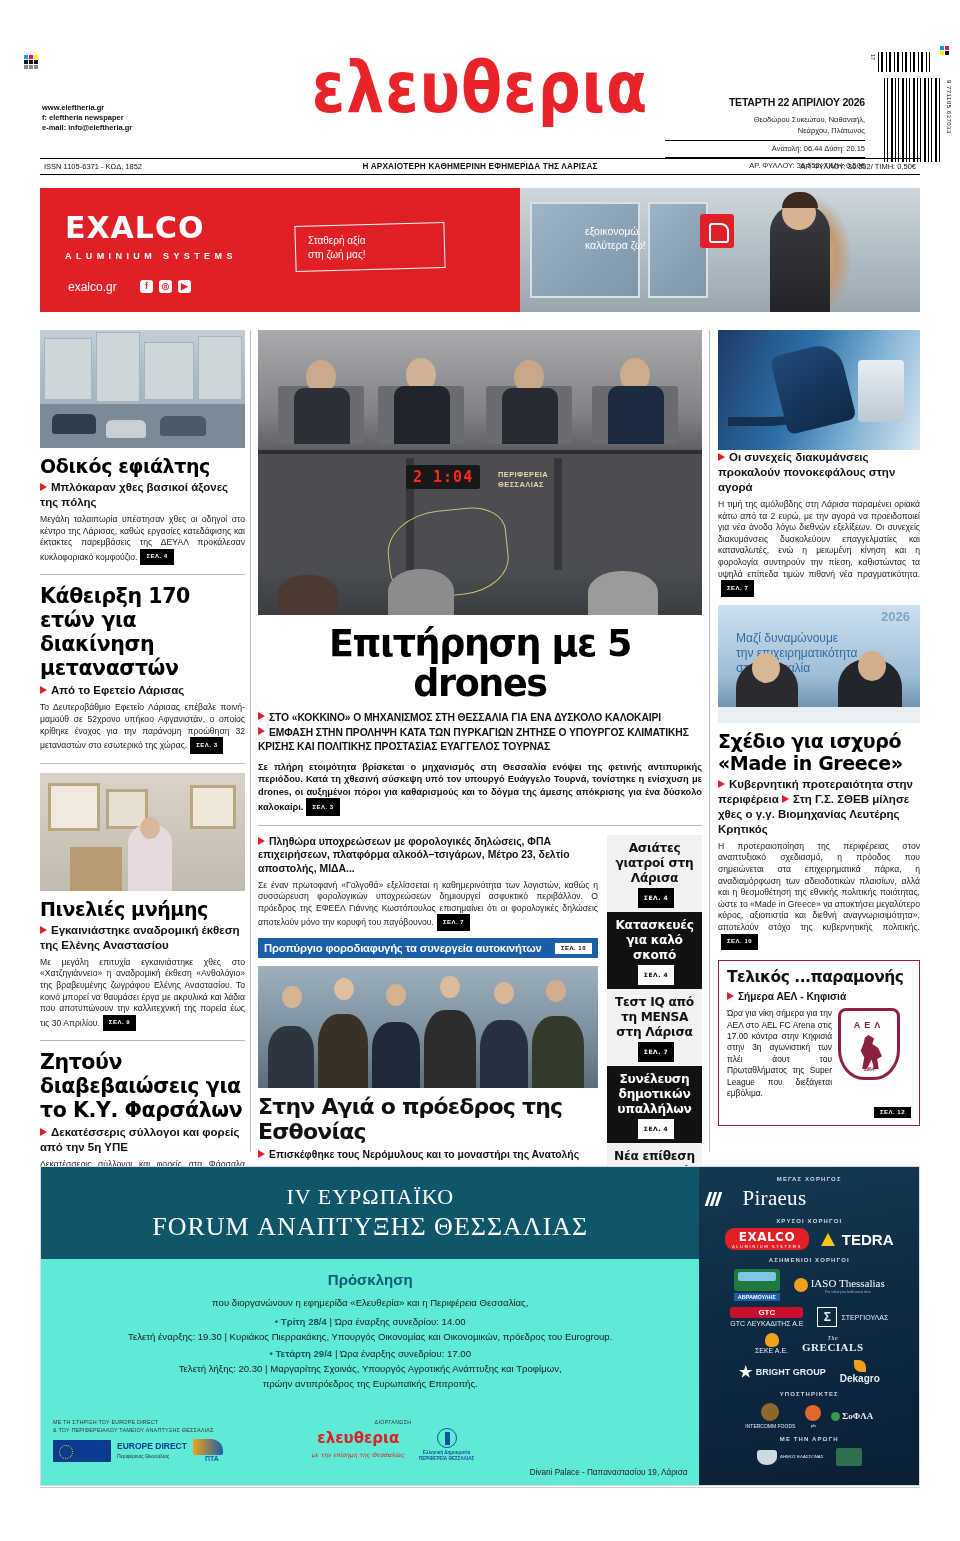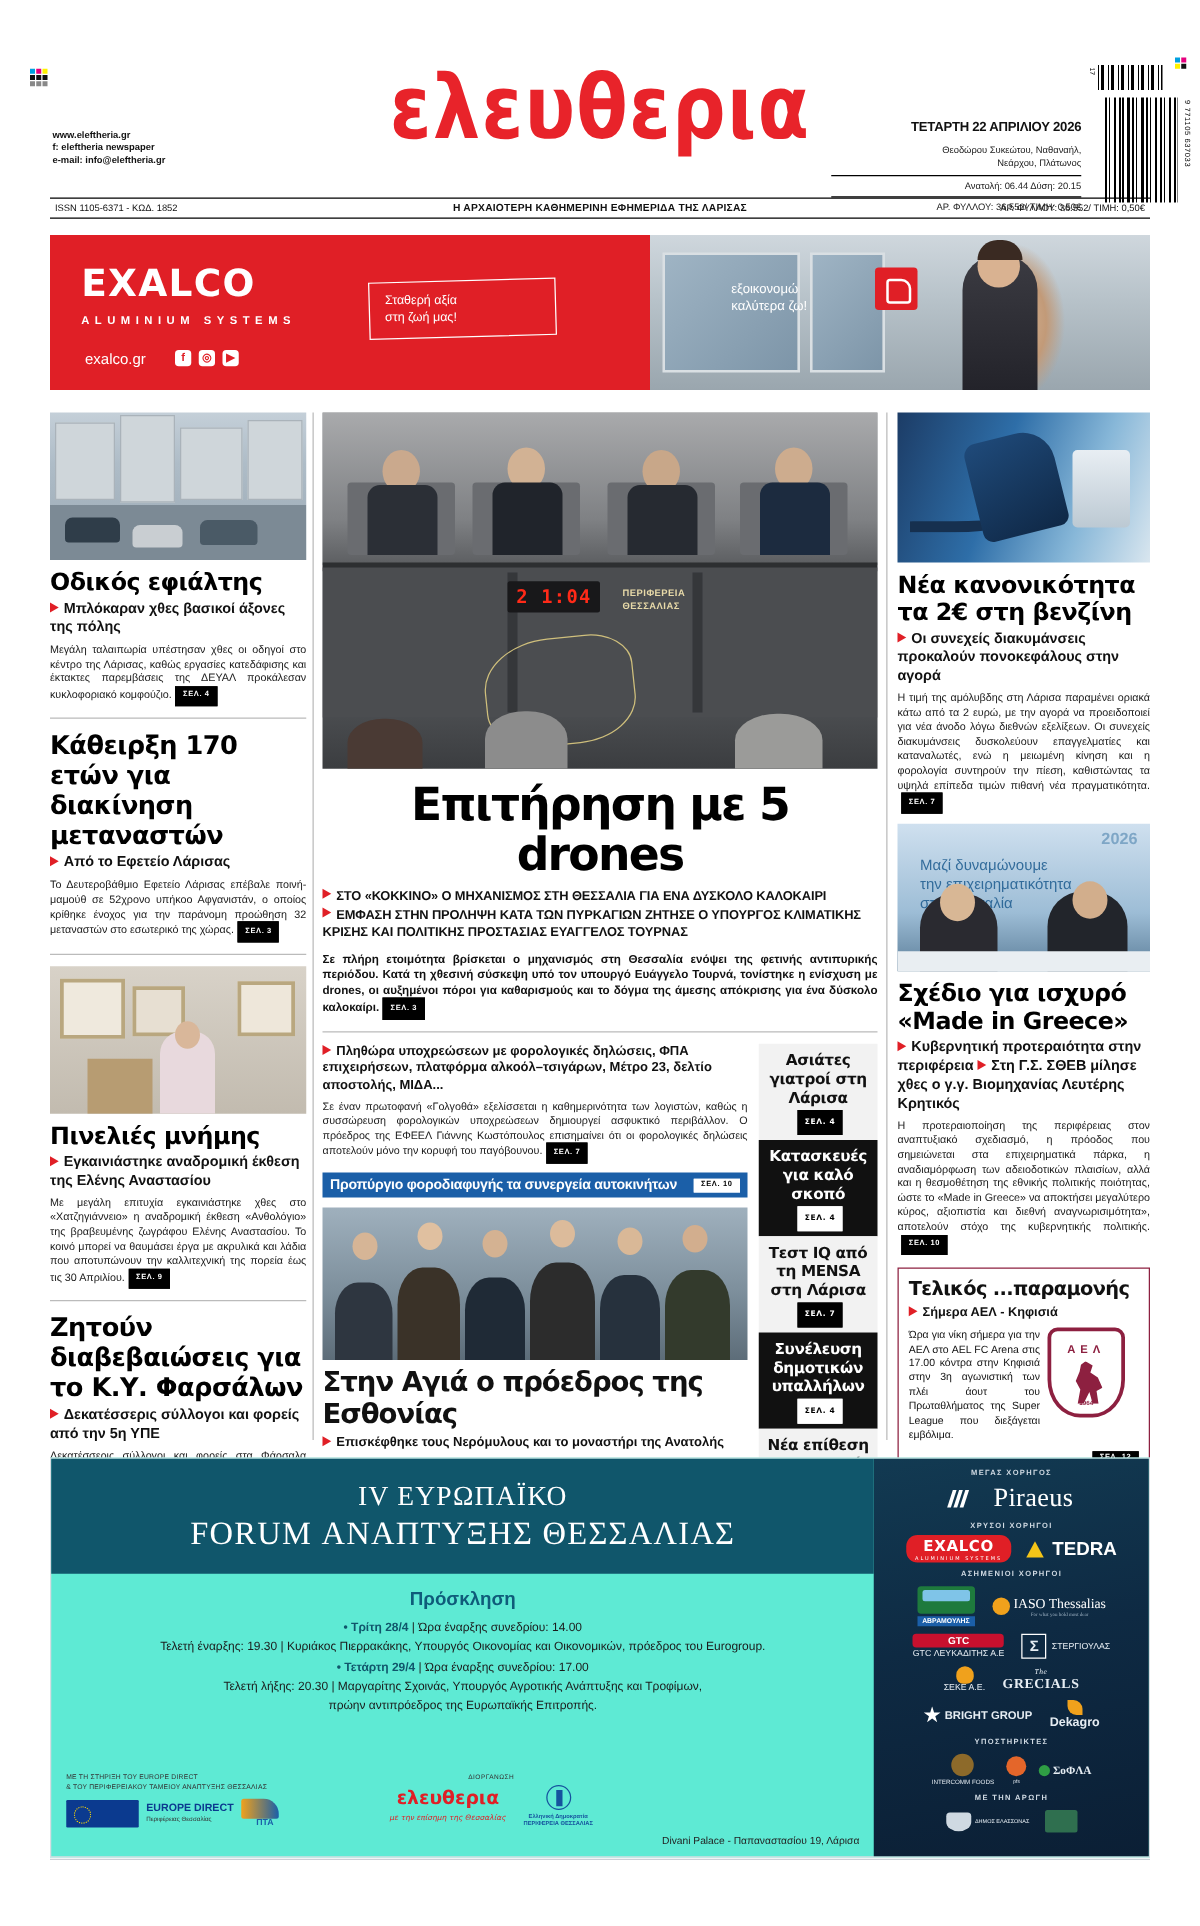--- a/index.html
+++ b/index.html
@@ -354,21 +354,21 @@
     width: 220px;
     background: linear-gradient(170deg,#123a52 0%, #0e2a43 45%, #0b1f35 100%);
     color:#fff; padding: 8px 8px 6px 8px; text-align:center;
   }
   .sp-label {
     font-size: 6px; letter-spacing: 1.1px; color:#cfd9e2; margin: 7px 0 4px 0; font-weight:600;
   }
   .sp-label:first-child { margin-top: 1px; }
   .piraeus {
     font-family:"Liberation Serif", serif; font-size: 21px; color:#fff; letter-spacing:.3px;
-    display:flex; align-items:center; justify-content:center; gap: 22px;
+    display:flex; align-items:center; justify-content:flex-start; gap: 22px;
   }
   .piraeus .slashes { display:flex; gap:2px; }
   .piraeus .slashes i { display:block; width:3px; height:14px; background:#fff; transform: skewX(-18deg); }
   .sp-row { display:flex; align-items:center; justify-content:center; gap: 12px; margin-top: 3px; }
   .sp-exalco {
     background:#e01f26; color:#fff; font-family:"DejaVu Sans", sans-serif; font-weight:bold;
     font-size: 12px; padding: 2px 7px 1px 7px; border-radius: 9px; letter-spacing:.5px;
   }
   .sp-exalco small { display:block; font-size: 4px; letter-spacing: 1.6px; font-weight:normal; }
   .sp-tedra { display:flex; align-items:center; gap:3px; font-size: 15px; font-weight:bold; }
@@ -632,21 +632,20 @@
         </div>
       </div>
     </div>
 
     <div class="col-right">
       <div class="photo fuel">
         <div class="hose"></div>
         <div class="nozzle"></div>
         <div style="position:absolute;right:16px;top:30px;width:46px;height:62px;background:linear-gradient(180deg,#e8eef3,#bcc9d3);border-radius:4px;"></div>
       </div>
-      <h2 class="head">Νέα κανονικότητα τα 2€ στη βενζίνη</h2>
       <div class="sub"><span class="tri"></span><span>Οι συνεχείς διακυμάνσεις προκαλούν πονοκεφάλους στην αγορά</span></div>
       <p class="body"><span>Η τιμή της αμόλυβδης στη Λάρισα παραμένει οριακά κάτω από τα 2 ευρώ, με την αγορά να προειδοποιεί για νέα άνοδο λόγω διεθνών εξελίξεων. Οι συνεχείς διακυμάνσεις δυσκολεύουν επαγγελματίες και καταναλωτές, ενώ η μειωμένη κίνηση και η φορολογία συντηρούν την πίεση, καθιστώντας τα υψηλά επίπεδα τιμών πιθανή νέα πραγματικότητα.</span><span class="sel">ΣΕΛ. 7</span></p>
 
       <div class="photo biz">
         <div class="yr">2026</div>
         <div class="txt">
           <div>Μαζί δυναμώνουμε</div>
           <div>την επιχειρηματικότητα</div>
           <div>στη Θεσσαλία</div>
         </div>
@@ -685,20 +684,21 @@
   </div>
 
   <div class="forum">
     <div class="forum-left">
       <div class="forum-band">
         <div class="l1">IV ΕΥΡΩΠΑΪΚΟ</div>
         <div class="l2">FORUM ΑΝΑΠΤΥΞΗΣ ΘΕΣΣΑΛΙΑΣ</div>
       </div>
       <div class="forum-body">
         <div class="inv">Πρόσκληση</div>
+        <div class="ln">που διοργανώνουν η εφημερίδα «Ελευθερία» και η Περιφέρεια Θεσσαλίας,</div>
         <div class="ln" style="margin-top:4px;">
           <b>• Τρίτη 28/4</b>
           <span>| Ώρα έναρξης συνεδρίου: 14.00</span>
         </div>
         <div class="ln">Τελετή έναρξης: 19.30 | Κυριάκος Πιερρακάκης, Υπουργός Οικονομίας και Οικονομικών, πρόεδρος του Eurogroup.</div>
         <div class="ln" style="margin-top:2px;">
           <b>• Τετάρτη 29/4</b>
           <span>| Ώρα έναρξης συνεδρίου: 17.00</span>
         </div>
         <div class="ln">Τελετή λήξης: 20.30 | Μαργαρίτης Σχοινάς, Υπουργός Αγροτικής Ανάπτυξης και Τροφίμων,</div>

